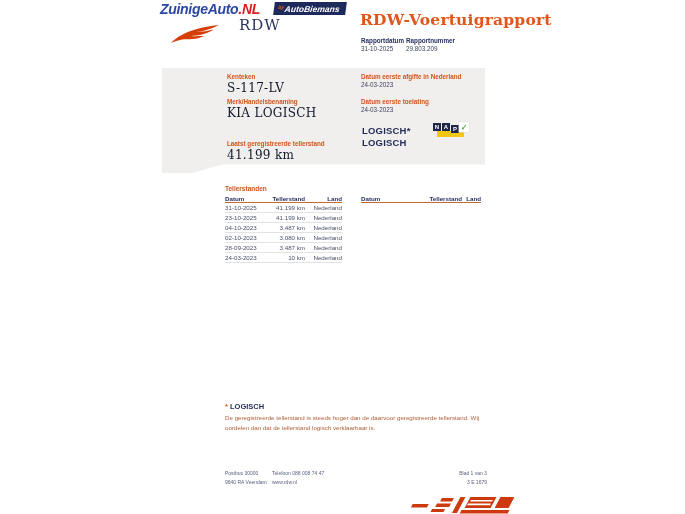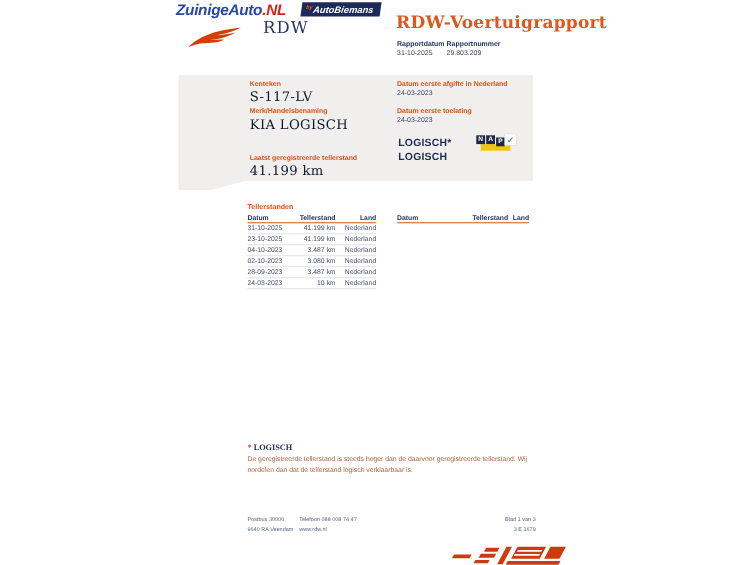--- a/index.html
+++ b/index.html
@@ -63,21 +63,21 @@
   .tbl { font-size:6.2px; color:#4a4f68; }
   .tbl-left  { left:225px; top:194px; width:117px; }
   .tbl-right { left:361px; top:194px; width:120px; }
   .trow { display:grid; align-items:center; height:10px; border-bottom:1px solid #e3e3e3; }
   .tbl-left  .trow { grid-template-columns:45px 35px 37px; }
   .tbl-right .trow { grid-template-columns:50px 51px 19px; }
   .trow.head { font-weight:bold; color:#273060; border-bottom:1px solid #c96a2e; height:9px; }
   .c2, .c3 { text-align:right; }
 
   
-  .fn-title { left:225px; top:402px; font-weight:bold; font-size:7.5px; color:#1f2a55;font-family:Liberation Serif, serif; }
+  .fn-title { left:225px; top:402px; font-weight:bold; font-size:7.5px; color:#1f2a55; }
   .fn-title .ast { color:#d0541a; }
   .fn-text { left:225px; top:413px; width:268px; font-size:6.2px; line-height:9.5px; color:#b0603a; }
 
   
   .foot { font-size:5px; color:#5c6180; line-height:9px; }
   .foot-a { left:225px; top:469px; }
   .foot-b { left:272px; top:469px; }
   .foot-c { left:390px; top:469px; width:97px; text-align:right; }
 
   .stripes { left:400px; top:496px; width:125px; height:18px; }

